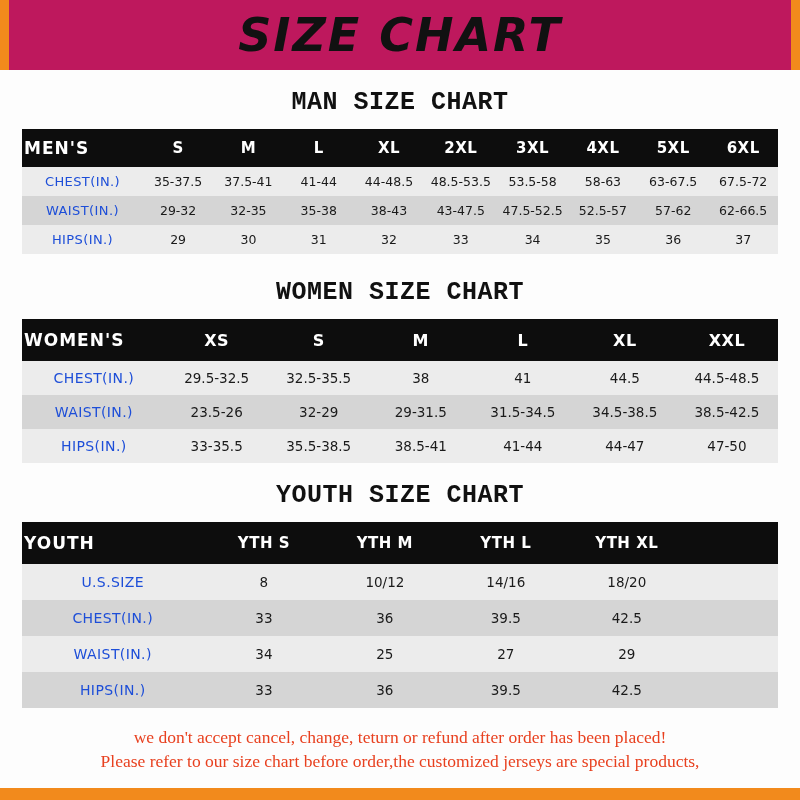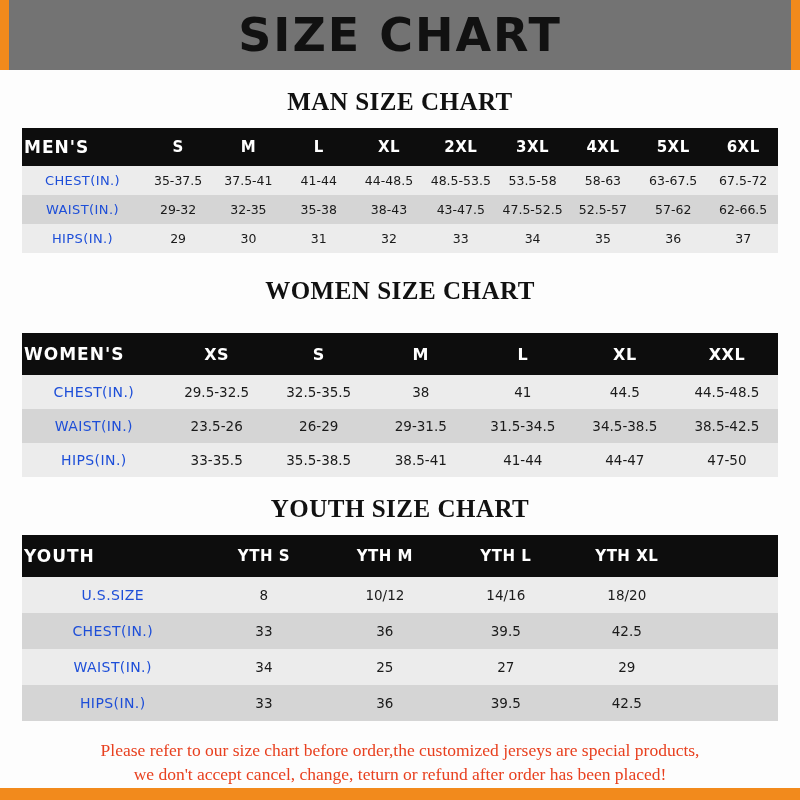--- a/index.html
+++ b/index.html
@@ -18,48 +18,49 @@
     width: 800px;
     height: 800px;
     background: #fdfdfd;
     box-sizing: border-box;
   }
   
   .header-band {
     position: relative;
     width: 100%;
     height: 70px;
-    background: #737373;
+    background: #be185d;
     display: flex;
     align-items: center;
     justify-content: center;
+    font-style: italic;
   }
   .header-band .title {
     font-family: "DejaVu Sans", sans-serif;
     font-weight: bold;
     font-size: 46px;
     letter-spacing: 2px;
     color: #111111;
     line-height: 1;
     text-align: center;
   }
   .content {
     padding: 0 22px;
     box-sizing: border-box;
   }
   .section-title {
     text-align: center;
-    font-family: Liberation Serif, serif;
+    font-family: Liberation Mono, monospace;
     font-weight: bold;
     font-size: 25px;
     color: #111111;
     letter-spacing: 0.5px;
   }
   .t-man { margin: 18px 0 12px 0; }
-  .t-women { margin: 24px 0 28px 0; }
+  .t-women { margin: 24px 0 12px 0; }
   .t-youth { margin: 18px 0 12px 0; }
 
   table.size-table {
     width: 100%;
     border-collapse: collapse;
     table-layout: fixed;
   }
   table.size-table th,
   table.size-table td {
     text-align: center;
@@ -245,21 +246,21 @@
           <td>29.5-32.5</td>
           <td>32.5-35.5</td>
           <td>38</td>
           <td>41</td>
           <td>44.5</td>
           <td>44.5-48.5</td>
         </tr>
         <tr class="dark">
           <td class="rowhead">WAIST(IN.)</td>
           <td>23.5-26</td>
-          <td>26-29</td>
+          <td>32-29</td>
           <td>29-31.5</td>
           <td>31.5-34.5</td>
           <td>34.5-38.5</td>
           <td>38.5-42.5</td>
         </tr>
         <tr class="light">
           <td class="rowhead">HIPS(IN.)</td>
           <td>33-35.5</td>
           <td>35.5-38.5</td>
           <td>38.5-41</td>
@@ -320,20 +321,20 @@
           <td>33</td>
           <td>36</td>
           <td>39.5</td>
           <td>42.5</td>
           <td></td>
         </tr>
       </tbody>
     </table>
 
     <div class="notice">
+      <span class="line">we don't accept cancel, change, teturn or refund after order has been placed!</span>
       <span class="line">Please refer to our size chart before order,the customized jerseys are special products,</span>
-      <span class="line">we don't accept cancel, change, teturn or refund after order has been placed!</span>
     </div>
 
   </div>
 
   <div class="footer-band"></div>
 </div>
 
 </body></html>

